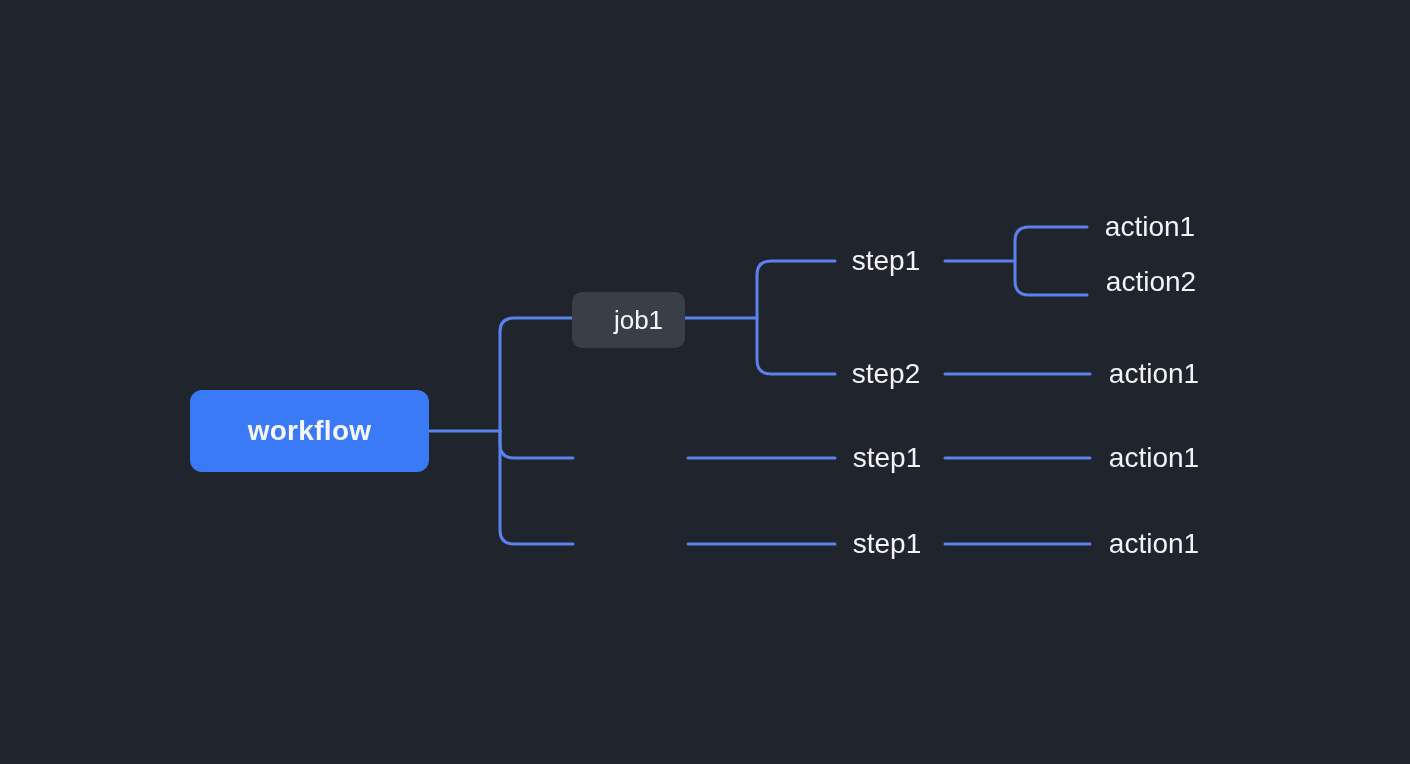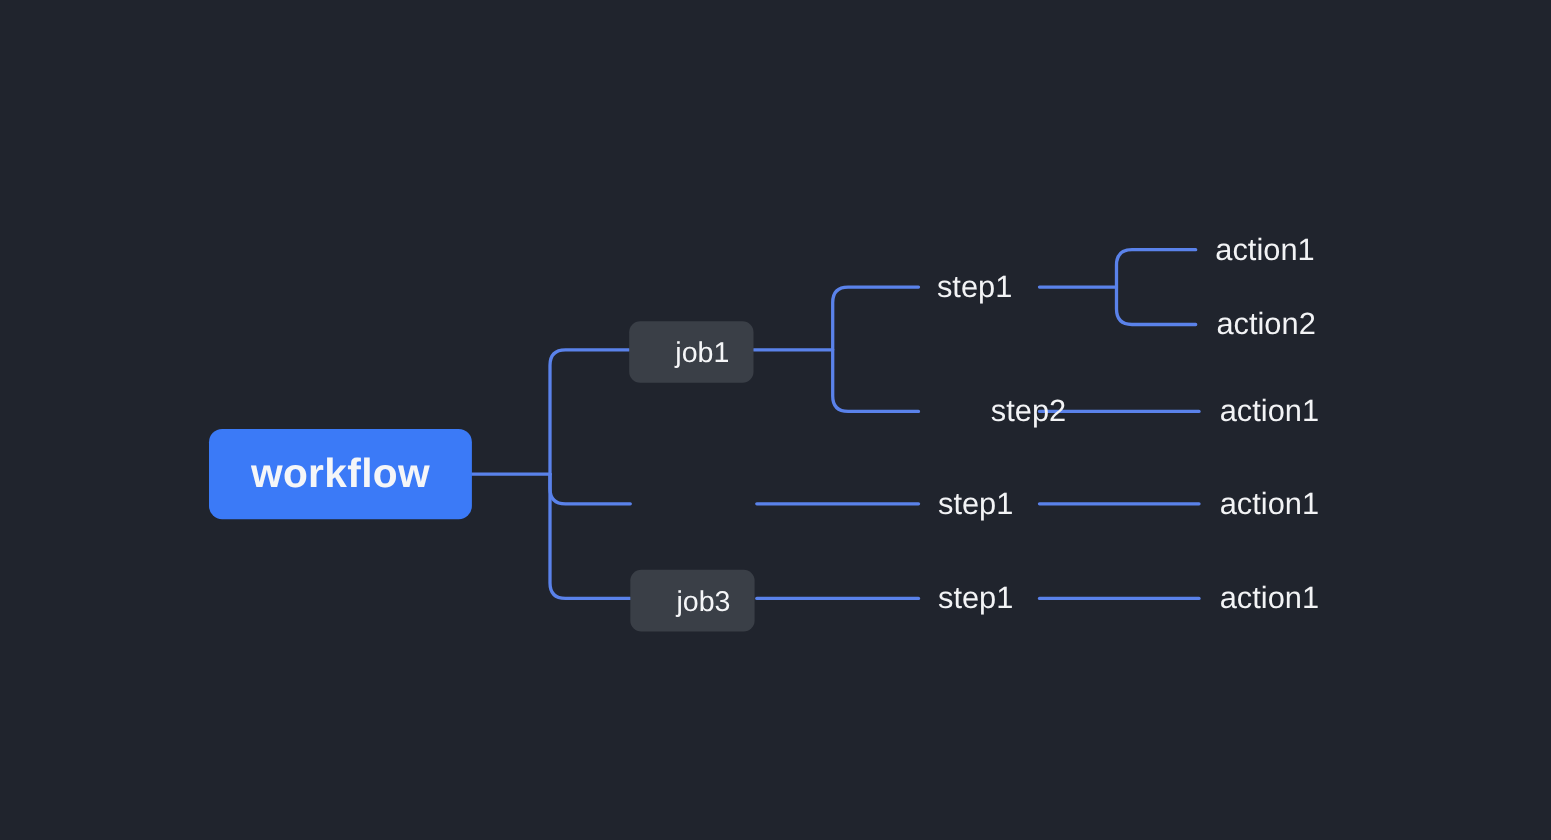--- a/index.html
+++ b/index.html
@@ -31,21 +31,21 @@
     cursor: default;
     white-space: nowrap;
   }
   .node.root {
     left: 190px;
     top: 390px;
     width: 239px;
     height: 82px;
     background: #3b7af7;
     border-radius: 12px;
-    font-size: 37px;
+    font-size: 28px;
     font-weight: 600;
     letter-spacing: 0.3px;
   }
   .node.job {
     width: 113px;
     height: 56px;
     background: #3a3f47;
     border-radius: 10px;
     font-size: 26px;
     font-weight: 500;
@@ -56,25 +56,25 @@
   .node.job3 { left: 573px; top: 518px; }
   .leaf-label {
     position: absolute;
     transform: translate(-50%, -50%);
     color: #f2f3f5;
     font-size: 28px;
     font-weight: 400;
     white-space: nowrap;
   }
   .s1j1 { left: 886px; top: 261px; }
-  .s2j1 { left: 935px; top: 374px; text-align: right; }
+  .s2j1 { left: 886px; top: 374px; text-align: right; }
   .s1j2 { left: 887px; top: 458px; }
   .s1j3 { left: 887px; top: 544px; }
   .a1s1 { left: 1150px; top: 227px; }
-  .a2s1 { left: 1151px; top: 295px; }
+  .a2s1 { left: 1151px; top: 282px; }
   .a1s2 { left: 1154px; top: 374px; }
   .a1j2 { left: 1154px; top: 458px; }
   .a1j3 { left: 1154px; top: 544px; }
 </style>
 </head>
 <body>
 
 <div class="canvas">
 
   <svg class="edges" width="1410" height="764" viewBox="0 0 1410 764">
@@ -91,21 +91,20 @@
       <path d="M 688 458 H 835"></path>
       <path d="M 945 458 H 1090"></path>
       <path d="M 688 544 H 835"></path>
       <path d="M 945 544 H 1090"></path>
     </g>
   </svg>
 
   <div class="node root">workflow</div>
 
   <div class="node job job1">job1</div>
-  <div class="node job job3">job3</div>
 
   <div class="leaf-label s1j1">step1</div>
   <div class="leaf-label s2j1">step2</div>
   <div class="leaf-label s1j2">step1</div>
   <div class="leaf-label s1j3">step1</div>
 
   <div class="leaf-label a1s1">action1</div>
   <div class="leaf-label a2s1">action2</div>
   <div class="leaf-label a1s2">action1</div>
   <div class="leaf-label a1j2">action1</div>

